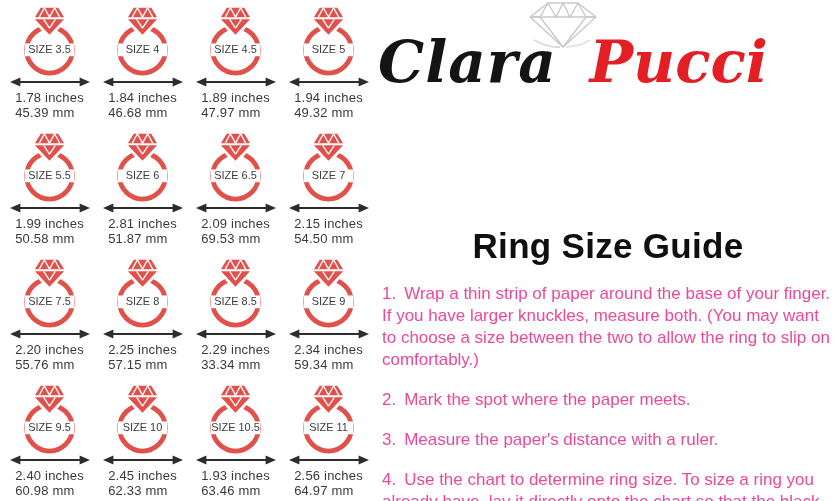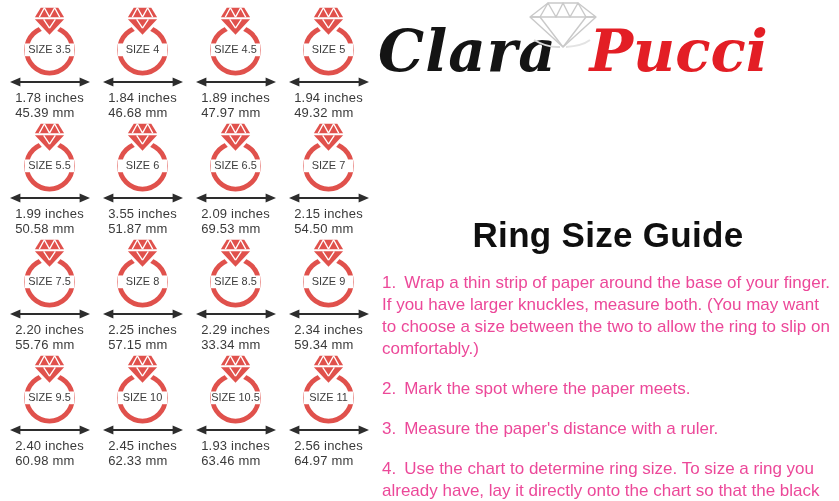--- a/index.html
+++ b/index.html
@@ -3,30 +3,30 @@
 <meta charset="utf-8">
 <style>
   html,body{margin:0;padding:0;}
   body{
     width:839px;height:501px;background:#ffffff;overflow:hidden;position:relative;
     font-family:"Liberation Sans", sans-serif;
   }
   
   .ring-grid{
     position:absolute;left:3px;top:4px;width:372px;
-    display:grid;grid-template-columns:repeat(4,1fr);justify-items:center;
+    display:grid;grid-template-columns:repeat(4,1fr);row-gap:10px;justify-items:center;
   }
   .ring-cell{display:flex;flex-direction:column;align-items:center;width:92px;}
   .ring-svg{width:73px;height:76px;display:block;}
   .arrow-svg{width:80px;height:12px;margin-top:-4px;display:block;}
   .meas{margin-top:3px;font-size:13px;line-height:1.12;
         color:var(--text-dark,#3a3a3a);letter-spacing:.2px;}
   
   .info-panel{position:absolute;left:378px;top:0;width:456px;}
-  .brand-logo{position:relative;height:96px;padding-top:22px;white-space:nowrap;}
+  .brand-logo{position:relative;height:96px;padding-top:33px;white-space:nowrap;}
   .brand-first,.brand-second{
     font-family:"DejaVu Serif", serif;font-style:italic;font-weight:bold;
     font-size:58px;line-height:1;display:inline-block;
   }
   .brand-first{color:var(--brand-black,#141414);letter-spacing:1px;}
   .brand-second{color:var(--brand-red,#e31e25);margin-left:28px;}
   .logo-diamond{position:absolute;left:146px;top:0;width:78px;height:50px;}
   .guide-title{
     margin:96px 0 0 4px;font-size:35px;font-weight:700;color:#0f0f0f;
     letter-spacing:.3px;line-height:1.2;text-align:center;
@@ -171,21 +171,21 @@
       </g>
       <rect x="16" y="54" width="68" height="17.5" fill="#ffffff"></rect>
       <text x="50" y="67.5" text-anchor="middle" font-size="15" fill="#3c3c3c" font-family="Liberation Sans, sans-serif">SIZE 6</text>
     </svg>
     <svg class="arrow-svg" viewBox="0 0 100 15">
       <line x1="9" y1="7.5" x2="91" y2="7.5" stroke="var(--arrow-dark,#2d2d2d)" stroke-width="2.4"></line>
       <polygon points="0,7.5 13,2 13,13" fill="var(--arrow-dark,#2d2d2d)"></polygon>
       <polygon points="100,7.5 87,2 87,13" fill="var(--arrow-dark,#2d2d2d)"></polygon>
     </svg>
     <div class="meas">
-      <div>3.55 inches</div>
+      <div>2.81 inches</div>
       <div>51.87 mm</div>
     </div>
   </div>
 
   <div class="ring-cell">
     <svg class="ring-svg" viewBox="0 0 100 104">
       <circle cx="50" cy="63" r="31.5" fill="#ffffff" stroke="var(--ring-red,#e0514c)" stroke-width="6.5"></circle>
       <g>
         <polygon points="38,5 62,5 71,19 50,44 29,19" fill="#ffffff" stroke="#ffffff" stroke-width="7" stroke-linejoin="round"></polygon>
         <polygon points="38,5 62,5 70,18 30,18" fill="var(--ring-red,#e0514c)"></polygon>

